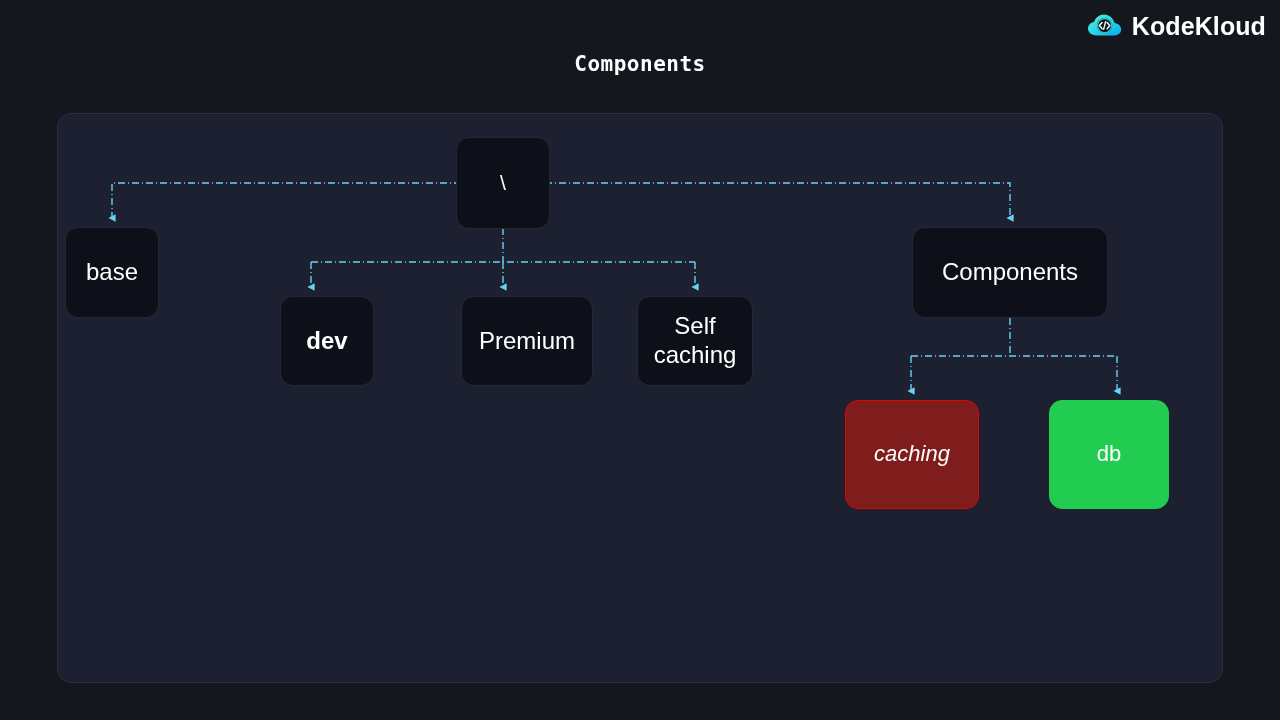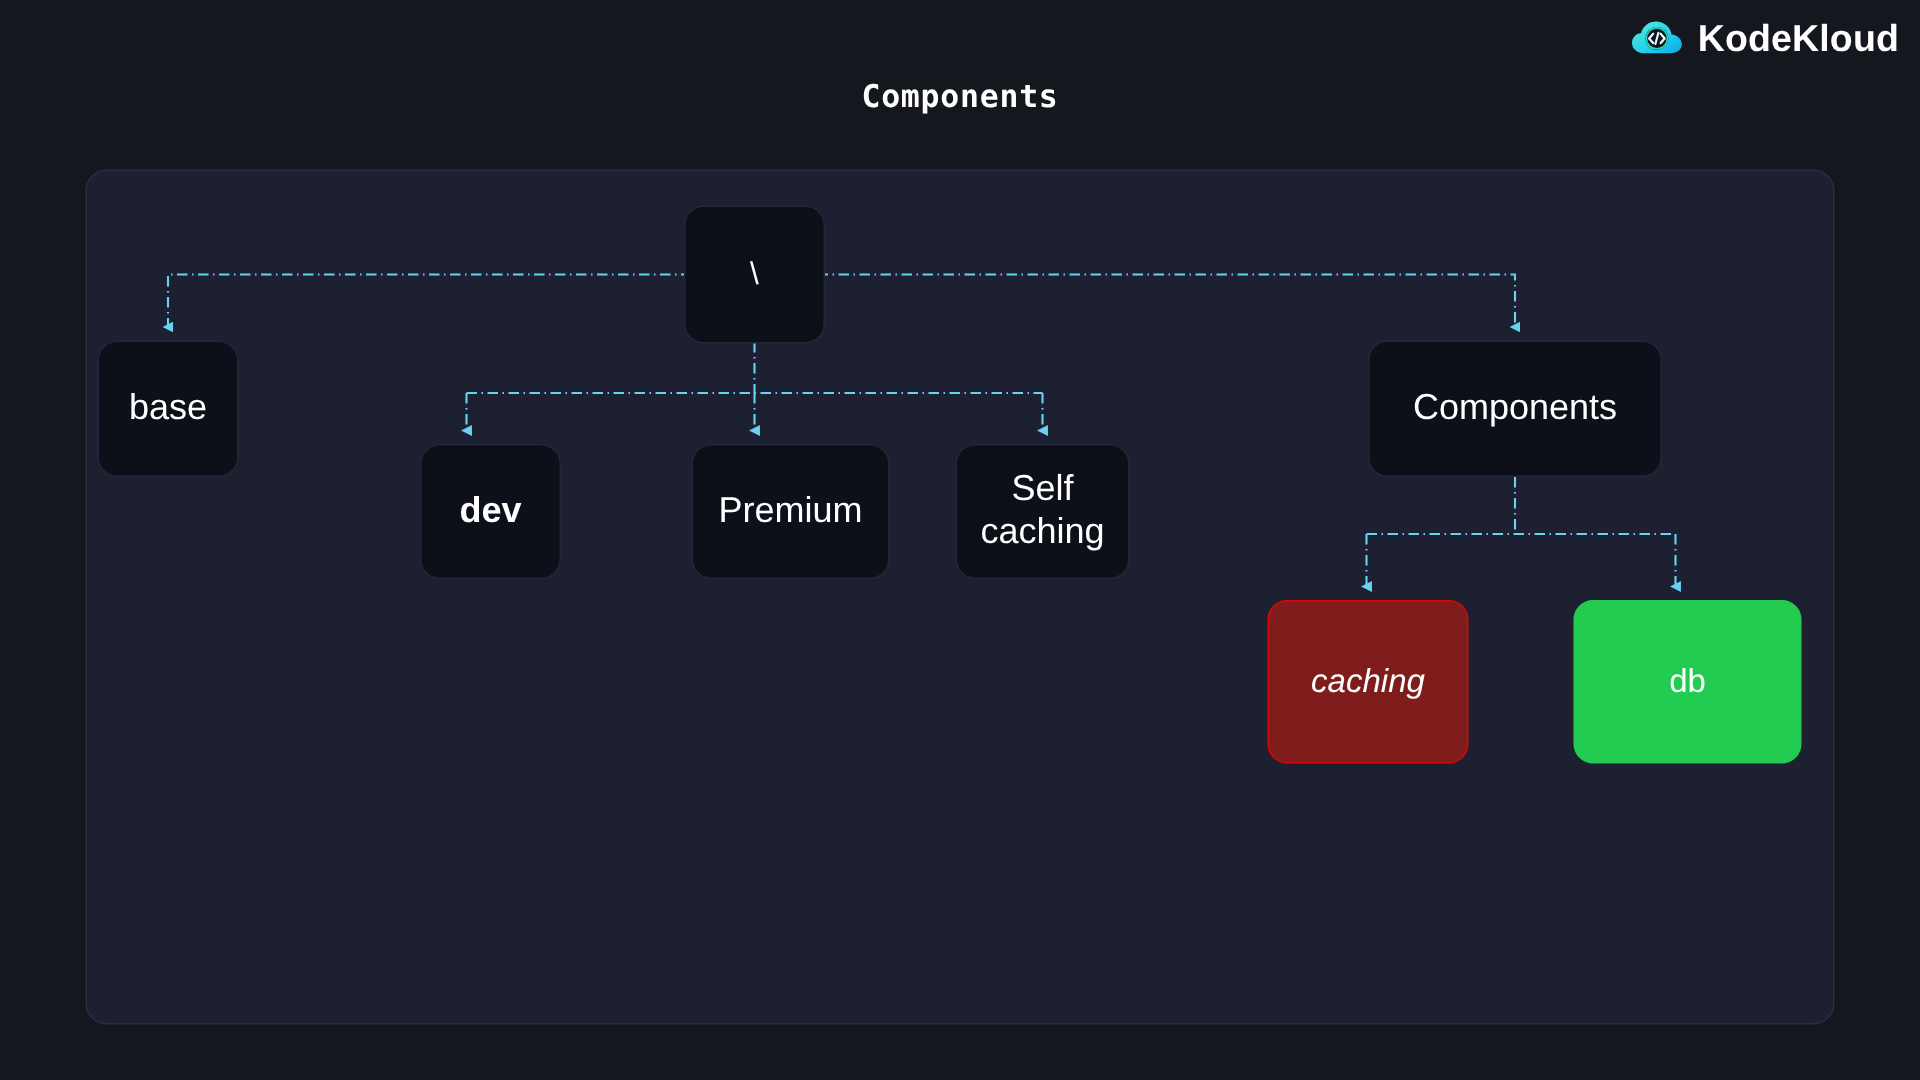--- a/index.html
+++ b/index.html
@@ -191,15 +191,15 @@
 </div>
 
 <div class="node dark" style="left:912px; top:227px; width:196px; height:91px;">
   <span class="node-label">Components</span>
 </div>
 
 <div class="node red" style="left:845px; top:400px; width:134px; height:109px;">
   <span class="node-label">caching</span>
 </div>
 
-<div class="node green" style="left:1049px; top:400px; width:152px; height:109px;">
+<div class="node green" style="left:1049px; top:400px; width:120px; height:109px;">
   <span class="node-label">db</span>
 </div>
 
 </body></html>

